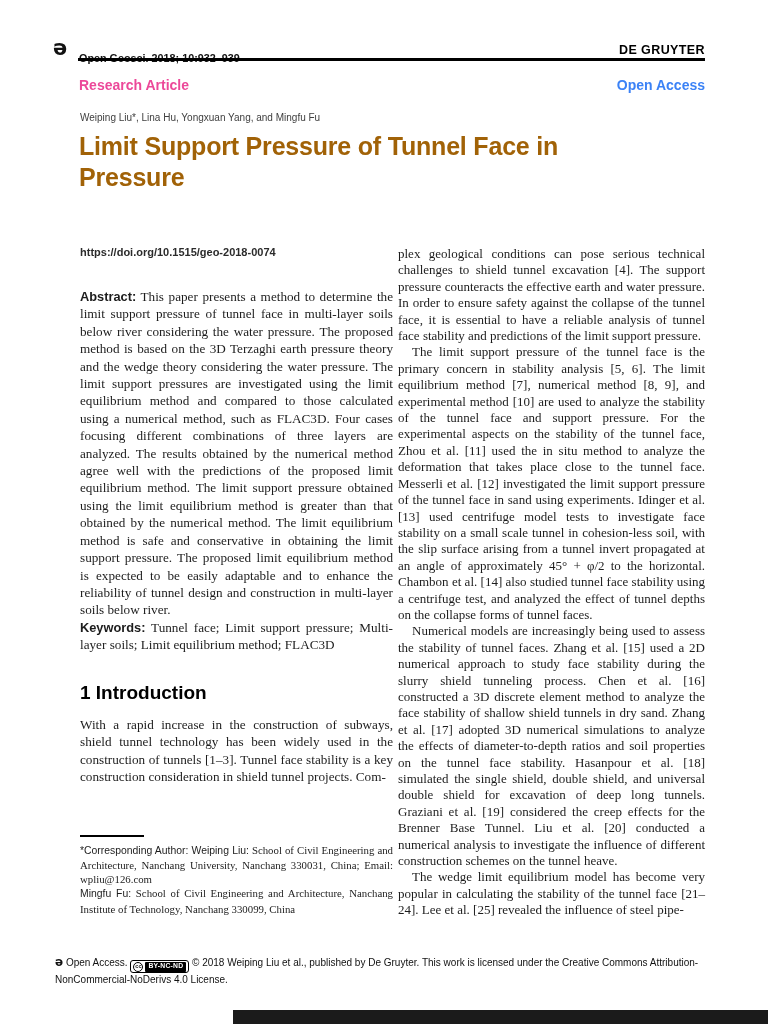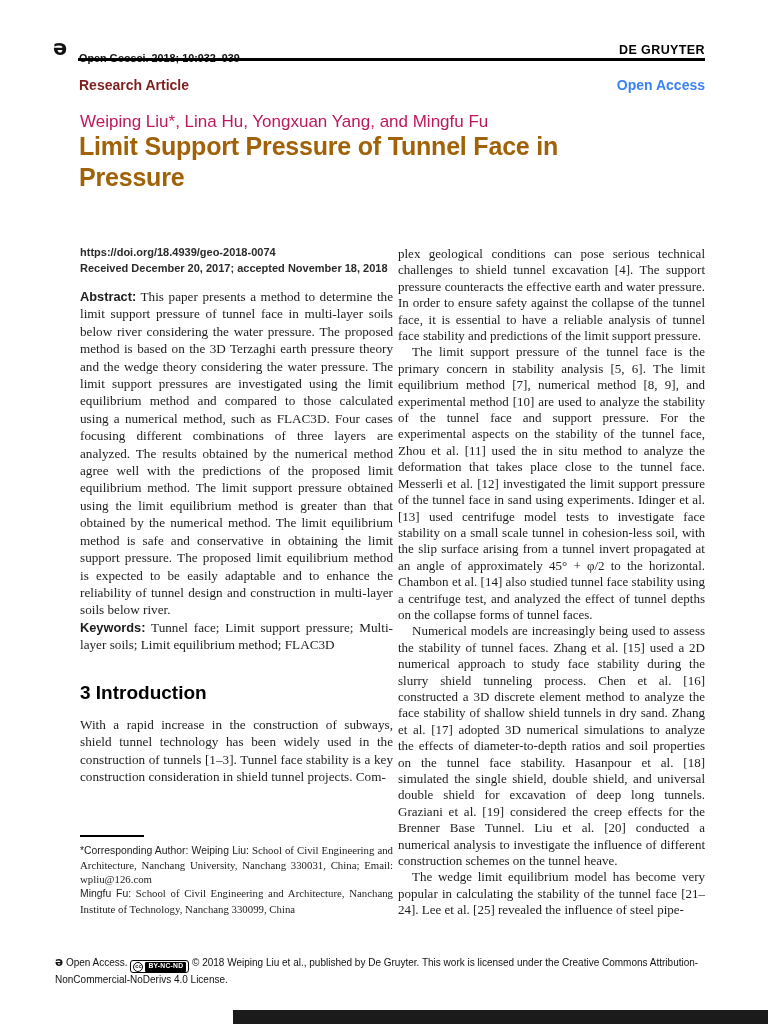--- a/index.html
+++ b/index.html
@@ -10,25 +10,25 @@
   }
   .sans{font-family:"Liberation Sans","DejaVu Sans",sans-serif;}
   .abs{position:absolute;}
 
   
   .oa-top-icon{left:53px;top:38px;font-size:21px;font-weight:700;color:#111;
     font-family:"DejaVu Sans",sans-serif;line-height:1;}
   .journal-ref{left:79px;top:44px;font-size:10.8px;font-weight:600;color:#111;margin-top:8px;}
   .publisher{right:63px;top:43px;font-size:12.5px;font-weight:700;color:#000;letter-spacing:.4px;}
   .header-rule{left:78px;top:58px;width:627px;height:2.6px;background:#000;}
-  .article-type{left:79px;top:77px;font-size:14px;font-weight:700;color:#7f1d1d;}
+  .article-type{left:79px;top:77px;font-size:14px;font-weight:700;color:#ec4899;}
   .open-access-lbl{right:63px;top:77px;font-size:14px;font-weight:700;color:#3b82f6;}
 
   
-  .authors{left:80px;top:112px;font-size:17px;color:#be185d;}
+  .authors{left:80px;top:112px;font-size:10px;color:#404040;}
   .title{left:79px;top:131px;width:620px;font-size:25px;font-weight:700;color:#a16207;
     line-height:31px;letter-spacing:-.2px;}
   .doi-block{left:80px;top:244px;font-size:11px;font-weight:600;color:#2b2b2b;line-height:16px;}
 
   
   .col-left{left:80px;top:288px;width:313px;}
   .col-right{left:398px;top:246px;width:307px;}
   .body-txt{font-size:13.2px;line-height:17.4px;text-align:justify;}
   .col-right .body-txt{font-size:13px;line-height:16.4px;}
   .body-txt p{margin:0;}
@@ -70,28 +70,27 @@
   <span class="abs article-type sans">Research Article</span>
   <span class="abs open-access-lbl sans">Open Access</span>
 
   <div class="abs authors sans">Weiping Liu*, Lina Hu, Yongxuan Yang, and Mingfu Fu</div>
   <div class="abs title sans">
     <div>Limit Support Pressure of Tunnel Face in</div>
     <div>Pressure</div>
   </div>
 
   <div class="abs doi-block sans">
-    <div>https://doi.org/18.4939/geo-2018-0074</div>
-    <div>Received December 20, 2017; accepted November 18, 2018</div>
+    <div>https://doi.org/10.1515/geo-2018-0074</div>
   </div>
 
   <div class="abs col-left body-txt">
     <p><span class="lead">Abstract:</span><span> This paper presents a method to determine the limit support pressure of tunnel face in multi-layer soils below river considering the water pressure. The proposed method is based on the 3D Terzaghi earth pressure theory and the wedge theory considering the water pressure. The limit support pressures are investigated using the limit equilibrium method and compared to those calculated using a numerical method, such as FLAC3D. Four cases focusing different combinations of three layers are analyzed. The results obtained by the numerical method agree well with the predictions of the proposed limit equilibrium method. The limit support pressure obtained using the limit equilibrium method is greater than that obtained by the numerical method. The limit equilibrium method is safe and conservative in obtaining the limit support pressure. The proposed limit equilibrium method is expected to be easily adaptable and to enhance the reliability of tunnel design and construction in multi-layer soils below river.</span></p>
     <p class="kw"><span class="lead">Keywords:</span><span> Tunnel face; Limit support pressure; Multi-layer soils; Limit equilibrium method; FLAC3D</span></p>
-    <div class="sec-head">3  Introduction</div>
+    <div class="sec-head">1  Introduction</div>
     <p>With a rapid increase in the construction of subways, shield tunnel technology has been widely used in the construction of tunnels [1–3]. Tunnel face stability is a key construction consideration in shield tunnel projects. Com-</p>
   </div>
 
   <div class="abs col-right">
     <div class="body-txt">
       <p>plex geological conditions can pose serious technical challenges to shield tunnel excavation [4]. The support pressure counteracts the effective earth and water pressure. In order to ensure safety against the collapse of the tunnel face, it is essential to have a reliable analysis of tunnel face stability and predictions of the limit support pressure.</p>
       <p class="indent">The limit support pressure of the tunnel face is the primary concern in stability analysis [5, 6]. The limit equilibrium method [7], numerical method [8, 9], and experimental method [10] are used to analyze the stability of the tunnel face and support pressure. For the experimental aspects on the stability of the tunnel face, Zhou et al. [11] used the in situ method to analyze the deformation that takes place close to the tunnel face. Messerli et al. [12] investigated the limit support pressure of the tunnel face in sand using experiments. Idinger et al. [13] used centrifuge model tests to investigate face stability on a small scale tunnel in cohesion-less soil, with the slip surface arising from a tunnel invert propagated at an angle of approximately 45° + φ/2 to the horizontal. Chambon et al. [14] also studied tunnel face stability using a centrifuge test, and analyzed the effect of tunnel depths on the collapse forms of tunnel faces.</p>
       <p class="indent">Numerical models are increasingly being used to assess the stability of tunnel faces. Zhang et al. [15] used a 2D numerical approach to study face stability during the slurry shield tunneling process. Chen et al. [16] constructed a 3D discrete element method to analyze the face stability of shallow shield tunnels in dry sand. Zhang et al. [17] adopted 3D numerical simulations to analyze the effects of diameter-to-depth ratios and soil properties on the tunnel face stability. Hasanpour et al. [18] simulated the single shield, double shield, and universal double shield for excavation of deep long tunnels. Graziani et al. [19] considered the creep effects for the Brenner Base Tunnel. Liu et al. [20] conducted a numerical analysis to investigate the influence of different construction schemes on the tunnel heave.</p>
       <p class="indent">The wedge limit equilibrium model has become very popular in calculating the stability of the tunnel face [21–24]. Lee et al. [25] revealed the influence of steel pipe-</p>
     </div>

